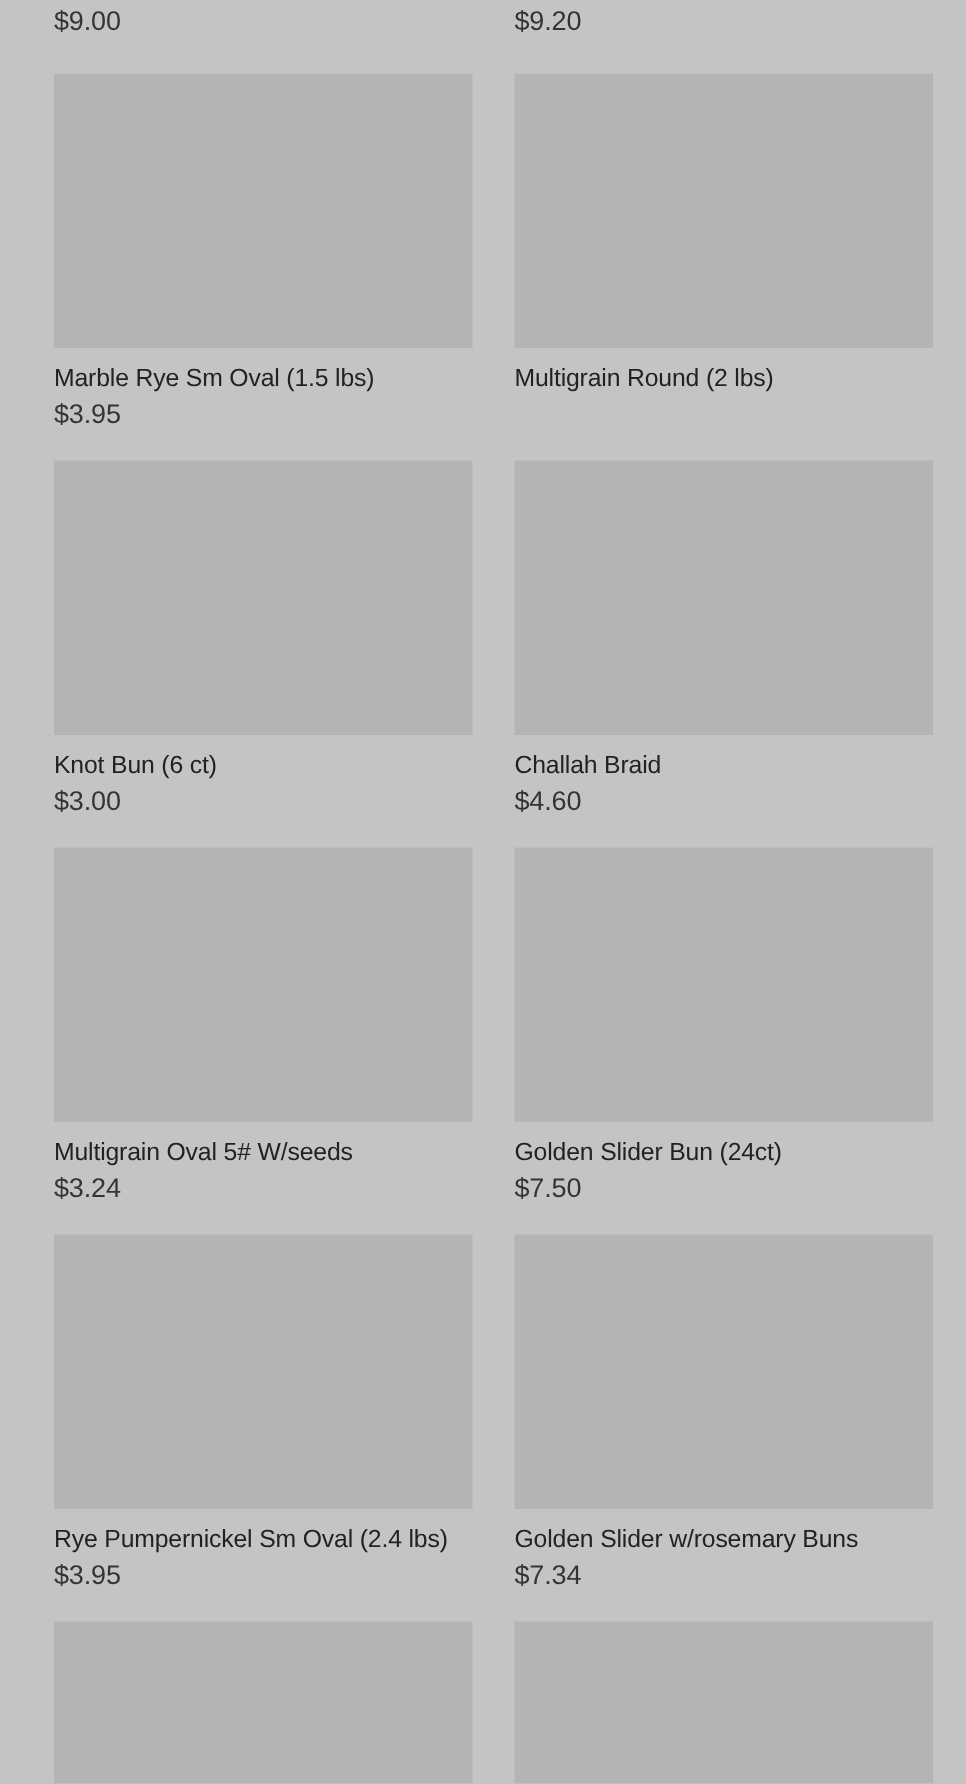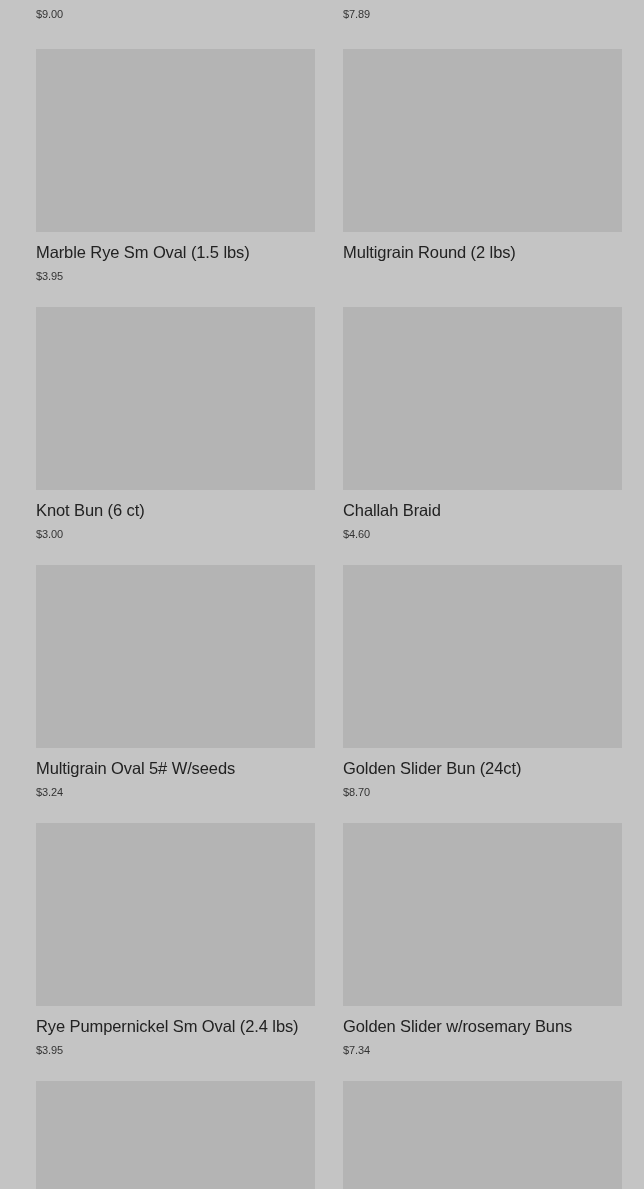--- a/index.html
+++ b/index.html
@@ -65,21 +65,21 @@
     font-size: 16.5px;
     line-height: 20px;
     color: #222222;
     font-weight: 400;
     letter-spacing: -0.1px;
     white-space: nowrap;
     margin-top: 10px;
   }
 
   .price {
-    font-size: 11px;
+    font-size: 18px;
     line-height: 17px;
     color: #343434;
     font-weight: 400;
     letter-spacing: -0.1px;
     margin-top: 6px;
   }
 
   
   .row.full { height: 258px; border-radius: 14px; }
 
@@ -94,21 +94,21 @@
 <div class="page">
 
   <div class="row top-partial">
     <div class="cell left">
       <div class="inner">
         <div class="price">$9.00</div>
       </div>
     </div>
     <div class="cell right">
       <div class="inner">
-        <div class="price">$7.89</div>
+        <div class="price">$9.20</div>
       </div>
     </div>
   </div>
 
   <div class="row full">
     <div class="cell left">
       <div class="inner">
         <div class="thumb"></div>
         <div class="title"> Marble Rye Sm Oval (1.5 lbs)</div>
         <div class="price">$3.95</div>
@@ -144,21 +144,21 @@
       <div class="inner">
         <div class="thumb"></div>
         <div class="title">Multigrain Oval 5# W/seeds</div>
         <div class="price">$3.24</div>
       </div>
     </div>
     <div class="cell right">
       <div class="inner">
         <div class="thumb"></div>
         <div class="title">Golden Slider Bun (24ct)</div>
-        <div class="price">$8.70</div>
+        <div class="price">$7.50</div>
       </div>
     </div>
   </div>
 
   <div class="row full">
     <div class="cell left">
       <div class="inner">
         <div class="thumb"></div>
         <div class="title">Rye Pumpernickel Sm Oval (2.4 lbs)</div>
         <div class="price">$3.95</div>

